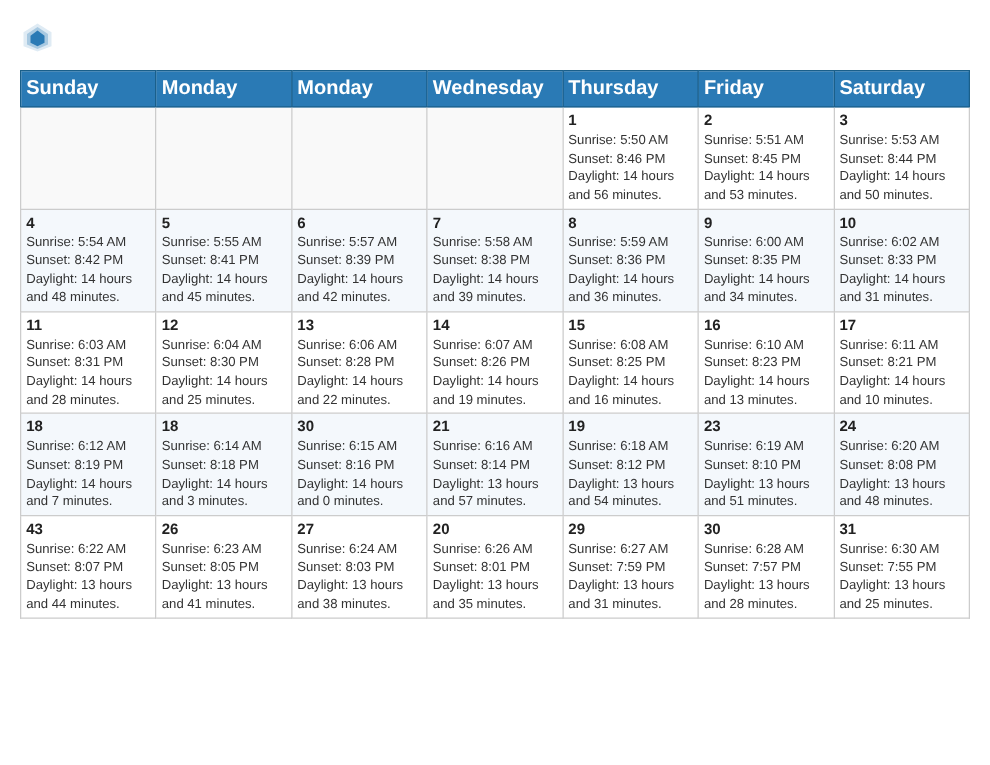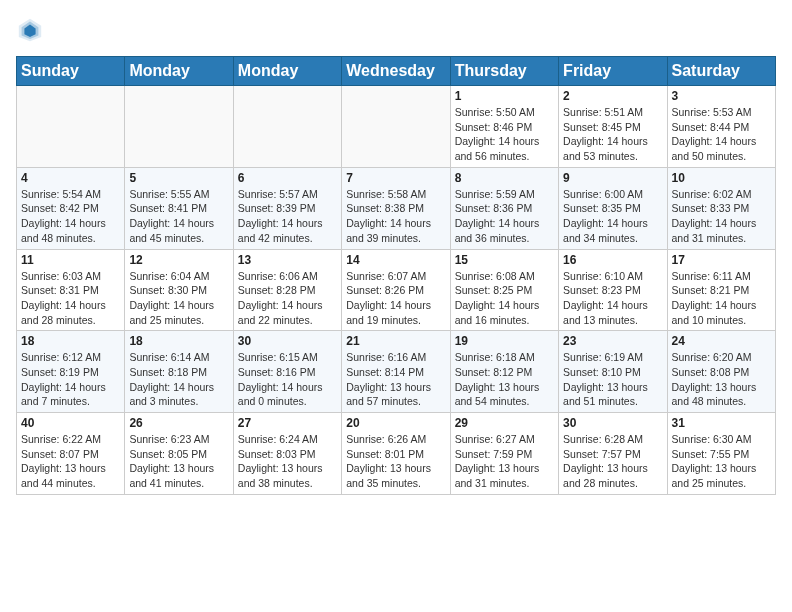--- a/index.html
+++ b/index.html
@@ -228,21 +228,21 @@
           <span class="day-num">23</span>
           <div class="day-info">Sunrise: 6:19 AM<br>Sunset: 8:10 PM<br>Daylight: 13 hours<br>and 51 minutes.</div>
         </td>
         <td>
           <span class="day-num">24</span>
           <div class="day-info">Sunrise: 6:20 AM<br>Sunset: 8:08 PM<br>Daylight: 13 hours<br>and 48 minutes.</div>
         </td>
       </tr>
       <tr>
         <td>
-          <span class="day-num">40</span>
+          <span class="day-num">43</span>
           <div class="day-info">Sunrise: 6:22 AM<br>Sunset: 8:07 PM<br>Daylight: 13 hours<br>and 44 minutes.</div>
         </td>
         <td>
           <span class="day-num">26</span>
           <div class="day-info">Sunrise: 6:23 AM<br>Sunset: 8:05 PM<br>Daylight: 13 hours<br>and 41 minutes.</div>
         </td>
         <td>
           <span class="day-num">27</span>
           <div class="day-info">Sunrise: 6:24 AM<br>Sunset: 8:03 PM<br>Daylight: 13 hours<br>and 38 minutes.</div>
         </td>

